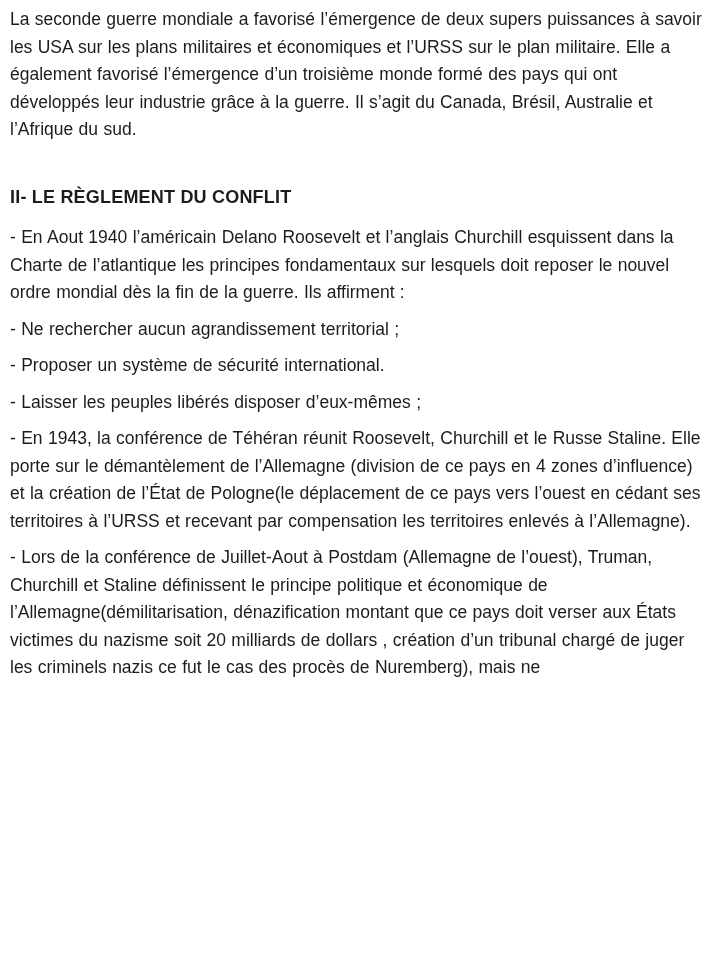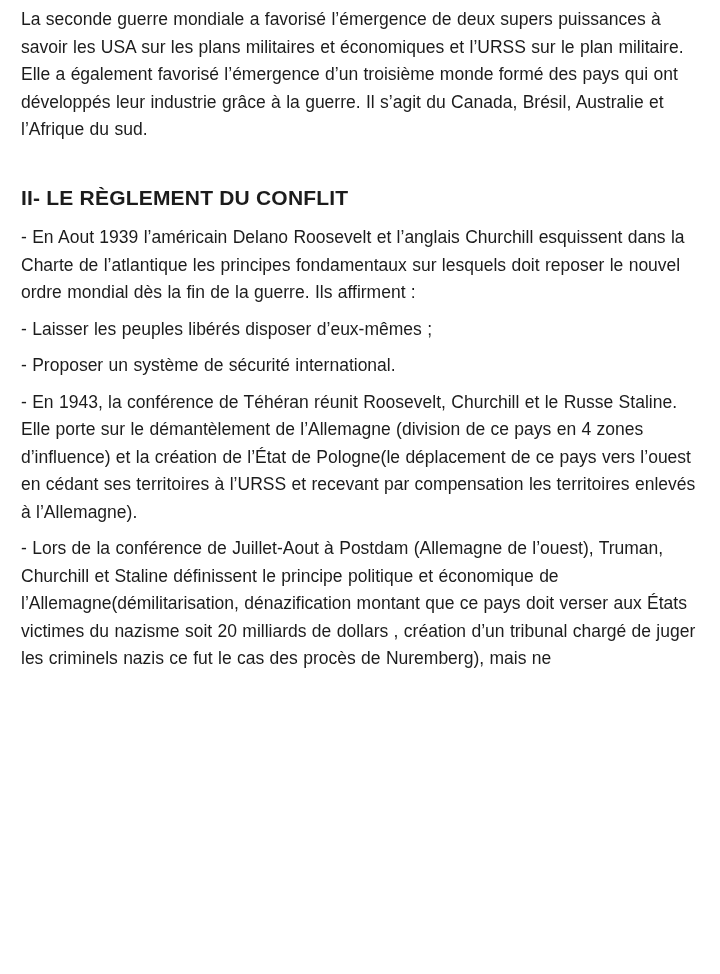--- a/index.html
+++ b/index.html
@@ -7,60 +7,61 @@
     margin: 0;
     padding: 0;
     background: #ffffff;
   }
   .page {
     position: relative;
     width: 720px;
     height: 974px;
     box-sizing: border-box;
     background: #ffffff;
-    padding: 6px 16px 0 21px;
+    padding: 6px 16px 0 10px;
     overflow: hidden;
     font-family: "Liberation Sans", "DejaVu Sans", sans-serif;
     font-size: 17.5px;
     line-height: 27.5px;
     color: #1c1c1c;
     -webkit-font-smoothing: antialiased;
   }
   .para {
     margin: 0 0 9px 0;
     text-align: left;
     word-spacing: 0.5px;
   }
   .heading {
-    font-size: 21px;
+    font-size: 18px;
     font-weight: 700;
     line-height: 27.5px;
     margin: 8px 0 13px 0;
     letter-spacing: 0.2px;
   }
   .heading-spaced {
     margin-top: 40px;
   }
 </style>
 </head>
 <body>
 
 <div class="page">
 
   <p class="para">La seconde guerre mondiale a favorisé l’émergence de deux supers puissances à savoir les USA sur les plans militaires et économiques et l’URSS sur le plan militaire. Elle a également favorisé l’émergence d’un troisième monde formé des pays qui ont développés leur industrie grâce à la guerre. Il s’agit du Canada, Brésil, Australie et l’Afrique du sud.</p>
 
   <h2 class="heading heading-spaced">II- LE RÈGLEMENT DU CONFLIT</h2>
 
 
 
-  <p class="para">- En Aout 1939 l’américain Delano Roosevelt et l’anglais Churchill esquissent dans la Charte de l’atlantique les principes fondamentaux sur lesquels doit reposer le nouvel ordre mondial dès la fin de la guerre. Ils affirment :</p>
+  <p class="para">- En Aout 1940 l’américain Delano Roosevelt et l’anglais Churchill esquissent dans la Charte de l’atlantique les principes fondamentaux sur lesquels doit reposer le nouvel ordre mondial dès la fin de la guerre. Ils affirment :</p>
 
+  <p class="para">- Ne rechercher aucun agrandissement territorial ;</p>
+
+  <p class="para">- Proposer un système de sécurité international.</p>
 
   <p class="para">- Laisser les peuples libérés disposer d’eux-mêmes ;</p>
-
-  <p class="para">- Proposer un système de sécurité international.</p>
 
   <p class="para">- En 1943, la conférence de Téhéran réunit Roosevelt, Churchill et le Russe Staline. Elle porte sur le démantèlement de l’Allemagne (division de ce pays en 4 zones d’influence) et la création de l’État de Pologne(le déplacement de ce pays vers l’ouest en cédant ses territoires à l’URSS et recevant par compensation les territoires enlevés à l’Allemagne).</p>
 
 
   <p class="para">- Lors de la conférence de Juillet-Aout à Postdam (Allemagne de l’ouest), Truman, Churchill et Staline définissent le principe politique et économique de l’Allemagne(démilitarisation, dénazification montant que ce pays doit verser aux États victimes du nazisme soit 20 milliards de dollars , création d’un tribunal chargé de juger les criminels nazis ce fut le cas des procès de Nuremberg), mais ne</p>
 
 </div>
 
 </body></html>

